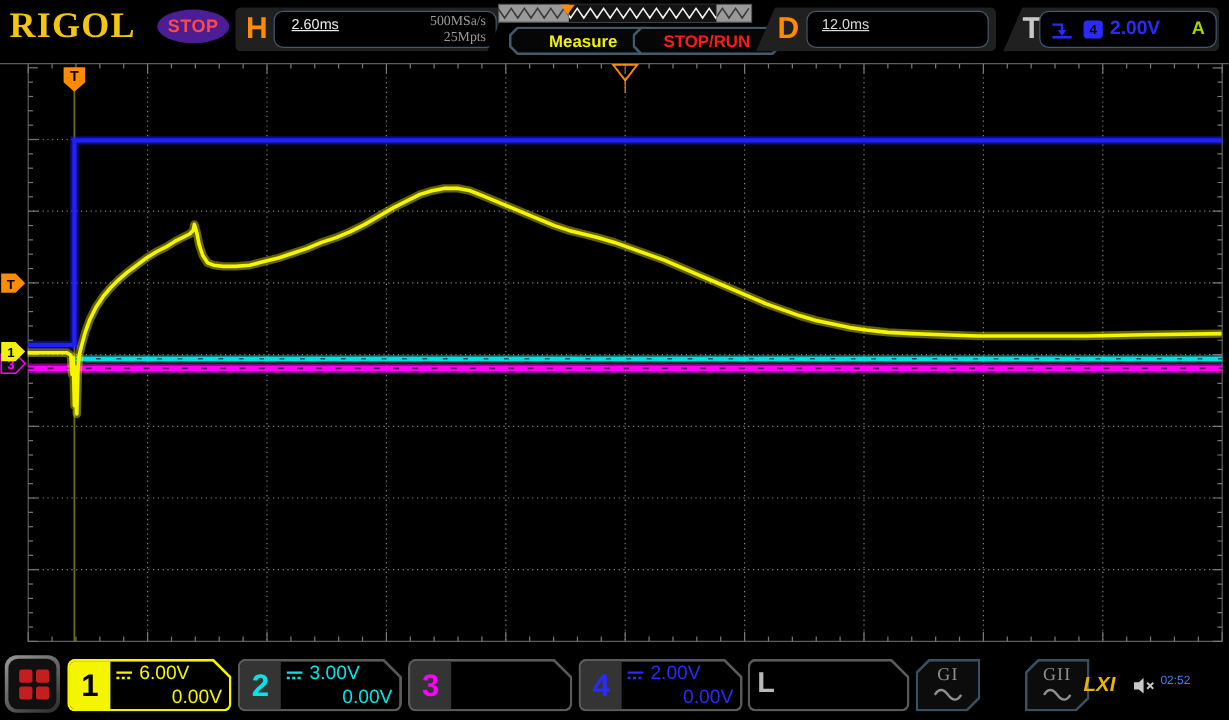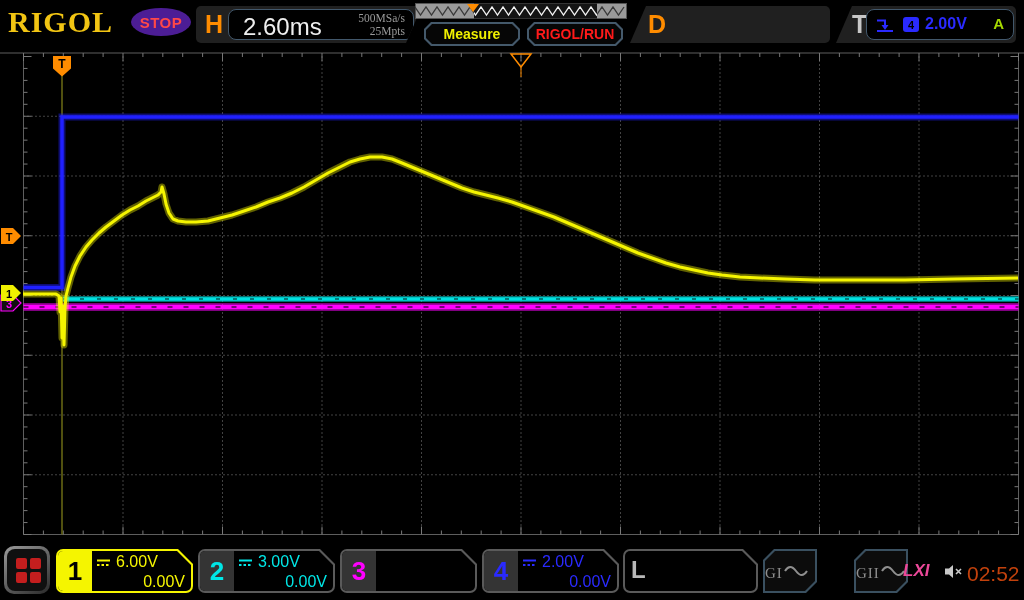--- a/index.html
+++ b/index.html
@@ -10,23 +10,23 @@
   .logo{position:absolute;left:8px;top:5px;font-family:"Liberation Serif",serif;
         font-weight:bold;font-size:30px;letter-spacing:1px;color:#F2C513;}
   .runstate{position:absolute;left:131px;top:8px;width:60px;height:28px;background:#4c1d95;
         border-radius:50%;display:flex;align-items:center;justify-content:center;
         color:#FF4848;font-weight:bold;font-size:15px;letter-spacing:.5px;}
   .grp{position:absolute;top:6px;height:37px;background:#202020;}
   .grp.cutBR{clip-path:polygon(0 0,100% 0,calc(100% - 16px) 100%,0 100%);border-radius:5px 0 0 5px;}
   .grp.cutTL{clip-path:polygon(16px 0,100% 0,100% 100%,0 100%);border-radius:0 5px 5px 0;}
   .glabel{position:absolute;top:4px;font-weight:bold;font-size:25px;}
   .vpanel{position:absolute;top:3px;height:29px;background:#000;border:1px solid #42586c;border-radius:8px;}
-  .bigval{position:absolute;top:3px;font-size:24px;color:#EFEFEF;}
+  .bigval{position:absolute;top:3px;font-size:12px;color:#EFEFEF;text-decoration:underline;}
   .ratebox{position:absolute;right:8px;top:2px;text-align:right;color:#9a9a9a;font-size:11.5px;line-height:13px;font-family:Liberation Serif, serif;}
-  .obtn{position:absolute;top:22px;width:96px;height:24px;}
+  .obtn{position:absolute;top:22px;width:96px;height:24px;padding-left:28px;}
   .obtn .o1{position:absolute;inset:0;background:#44596b;
         clip-path:polygon(7px 0,calc(100% - 7px) 0,100% 7px,100% calc(100% - 7px),calc(100% - 7px) 100%,7px 100%,0 calc(100% - 7px),0 7px);}
   .obtn .o2{position:absolute;inset:2px;background:#060606;display:flex;align-items:center;justify-content:center;
         font-weight:bold;font-size:14px;
         clip-path:polygon(6px 0,calc(100% - 6px) 0,100% 6px,100% calc(100% - 6px),calc(100% - 6px) 100%,6px 100%,0 calc(100% - 6px),0 6px);}
   .tbadge{position:absolute;left:36px;top:7px;width:16px;height:15px;background:#2A2AFF;border-radius:3px;
         color:#000;font-weight:bold;font-size:11px;display:flex;align-items:center;justify-content:center;}
   .tlevel{position:absolute;left:58px;top:5px;font-size:16px;font-weight:bold;color:#2A2AFF;}
   .tmode{position:absolute;right:9px;top:5px;font-size:15px;font-weight:bold;color:#A5D800;}
 
@@ -46,25 +46,25 @@
   .ch-box.sel .ch-tab{background:var(--c);color:#000;}
   .ch-vals{position:absolute;left:40px;right:8px;top:2px;bottom:2px;color:var(--c);}
   .ch-r1{display:flex;align-items:center;gap:5px;font-size:16px;height:20px;margin-top:1px;}
   .ch-r2{text-align:right;font-size:16px;margin-top:1px;}
   .lbl-L{position:absolute;left:8px;top:7px;font-weight:bold;font-size:24px;color:#b8b8b8;}
   .dig-panel{position:absolute;left:36px;right:7px;top:5px;bottom:5px;background:#050505;border:1px solid #444;
         border-radius:3px;color:#b8b8b8;font-size:9.5px;text-align:center;line-height:15px;padding-top:1px;}
   .gen-btn{position:absolute;top:549px;width:54px;height:44px;}
   .gen-o{position:absolute;inset:0;background:#3a5060;
         clip-path:polygon(11px 0,100% 0,100% calc(100% - 11px),calc(100% - 11px) 100%,0 100%,0 11px);}
-  .gen-i{position:absolute;inset:2px;background:#0c0c0c;display:flex;align-items:center;
+  .gen-i{position:absolute;inset:2px;background:#0c0c0c;display:flex;flex-direction:column;align-items:center;
         clip-path:polygon(10px 0,100% 0,100% calc(100% - 10px),calc(100% - 10px) 100%,0 100%,0 10px);}
   .gen-lab{font-family:"Liberation Serif",serif;font-size:15px;color:#8f8f8f;margin-top:4px;letter-spacing:1px;}
-  .lxi{position:absolute;left:903px;top:561px;font-size:17px;font-weight:bold;font-style:italic;color:#ec4899;}
-  .clock{position:absolute;left:967px;top:562px;font-size:21px;color:#c2410c;}
+  .lxi{position:absolute;left:903px;top:561px;font-size:17px;font-weight:bold;font-style:italic;color:#eab308;}
+  .clock{position:absolute;left:967px;top:562px;font-size:10px;color:#3b82f6;}
   svg{display:block;}
 </style>
 </head>
 <body>
 
 <svg id="plot" style="position:absolute;left:0;top:0;" width="1024" height="600">
     <line x1="123" y1="56.5" x2="123" y2="534.5" stroke="#858585" stroke-width="1" stroke-dasharray="1 3"></line>
     <line x1="222.5" y1="56.5" x2="222.5" y2="534.5" stroke="#858585" stroke-width="1" stroke-dasharray="1 3"></line>
     <line x1="322" y1="56.5" x2="322" y2="534.5" stroke="#858585" stroke-width="1" stroke-dasharray="1 3"></line>
     <line x1="421.5" y1="56.5" x2="421.5" y2="534.5" stroke="#858585" stroke-width="1" stroke-dasharray="1 3"></line>
@@ -319,25 +319,28 @@
     <polyline points="0,4 5.5,12 11,4 16.5,12 22,4 27.5,12 33,4 38.5,12 44,4 49.5,12 55,4 60.5,12 66,4 71.5,12 77,4 82.5,12 88,4 93.5,12 99,4 104.5,12 110,4 115.5,12 121,4 126.5,12 132,4 137.5,12 143,4 148.5,12 154,4 159.5,12 165,4 170.5,12 176,4 181.5,12 187,4 192.5,12 198,4 203.5,12 209,4 " fill="none" stroke="#f2f2f2" stroke-width="1.3" clip-path="url(#mcD)"></polyline>
     <polygon points="52,1 64,1 58,9" fill="#FF8C00"></polygon>
   </svg>
 
 <div class="obtn" style="left:424px;">
   <div class="o1"></div>
     <div class="o2" style="color:#F0F000;">Measure</div>
 </div>
 <div class="obtn" style="left:527px;">
   <div class="o1"></div>
-    <div class="o2" style="color:#FF1A1A;">RIGOL/RUN</div>
+    <div class="o2" style="color:#FF1A1A;">STOP/RUN</div>
 </div>
 
 <div class="grp cutTL" style="left:630px;width:200px;">
   <div class="glabel" style="left:18px;color:#FF8C00;">D</div>
+  <div class="vpanel" style="left:42px;width:150px;">
+    <div class="bigval" style="left:12px;color:#DCDCDC;">12.0ms</div>
+  </div>
 </div>
 
 <div class="grp cutTL" style="left:836px;width:180px;">
   <div class="glabel" style="left:16px;color:#C8C8C8;">T</div>
   <div class="vpanel" style="left:30px;width:146px;">
     <svg width="20" height="15" style="position:absolute;left:8px;top:8px;">
       <polyline points="2,2.5 10,2.5 10,8" fill="none" stroke="#2A2AFF" stroke-width="2"></polyline>
       <polygon points="6.5,7 13.5,7 10,12" fill="#2A2AFF"></polygon>
       <line x1="2" y1="13" x2="18" y2="13" stroke="#2A2AFF" stroke-width="2"></line>
     </svg>

